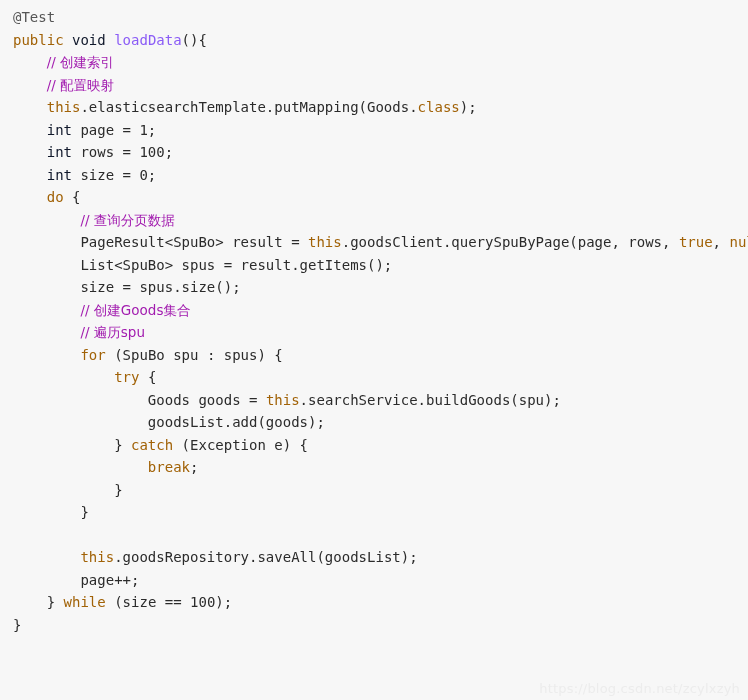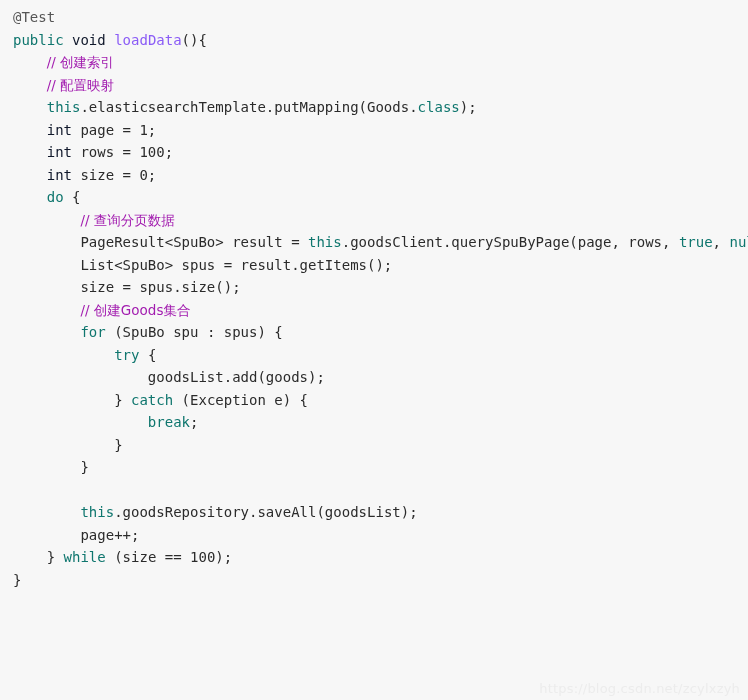--- a/index.html
+++ b/index.html
@@ -27,21 +27,21 @@
   .code-line {
     height: 22.5px;
     line-height: 22.5px;
     font-size: 14px;
     white-space: pre;
     color: #2b2b2b;
     letter-spacing: 0px;
   }
 
   
-  .tok-kw      { color: #0f766e; }
+  .tok-kw      { color: #a16207; }
   .tok-type    { color: #0f172a; }
   .tok-fn      { color: #8b5cf6; }
   .tok-cmt     { color: #a21caf; }
   .tok-anno    { color: #555555; }
   .tok-plain   { color: #2b2b2b; }
 
   .cjk {
     font-family: "DejaVu Sans", "Liberation Sans", sans-serif;
     font-size: 13.5px;
   }
@@ -68,22 +68,24 @@
     <div class="code-line"><span class="tok-plain">    </span><span class="tok-kw">this</span><span class="tok-plain">.elasticsearchTemplate.putMapping(Goods.</span><span class="tok-kw">class</span><span class="tok-plain">);</span></div>
     <div class="code-line"><span class="tok-plain">    </span><span class="tok-type">int</span><span class="tok-plain"> page = 1;</span></div>
     <div class="code-line"><span class="tok-plain">    </span><span class="tok-type">int</span><span class="tok-plain"> rows = 100;</span></div>
     <div class="code-line"><span class="tok-plain">    </span><span class="tok-type">int</span><span class="tok-plain"> size = 0;</span></div>
     <div class="code-line"><span class="tok-plain">    </span><span class="tok-kw">do</span><span class="tok-plain"> {</span></div>
     <div class="code-line"><span class="tok-plain">        </span><span class="tok-cmt cjk">// 查询分页数据</span></div>
     <div class="code-line"><span class="tok-plain">        PageResult&lt;SpuBo&gt; result = </span><span class="tok-kw">this</span><span class="tok-plain">.goodsClient.querySpuByPage(page, rows, </span><span class="tok-kw">true</span><span class="tok-plain">, </span><span class="tok-kw">null</span></div>
     <div class="code-line"><span class="tok-plain">        List&lt;SpuBo&gt; spus = result.getItems();</span></div>
     <div class="code-line"><span class="tok-plain">        size = spus.size();</span></div>
     <div class="code-line"><span class="tok-plain">        </span><span class="tok-cmt cjk">// 创建Goods集合</span></div>
+    <div class="code-line"><span class="tok-plain">        </span><span class="tok-cmt cjk">// 遍历spu</span></div>
     <div class="code-line"><span class="tok-plain">        </span><span class="tok-kw">for</span><span class="tok-plain"> (SpuBo spu : spus) {</span></div>
     <div class="code-line"><span class="tok-plain">            </span><span class="tok-kw">try</span><span class="tok-plain"> {</span></div>
+    <div class="code-line"><span class="tok-plain">                Goods goods = </span><span class="tok-kw">this</span><span class="tok-plain">.searchService.buildGoods(spu);</span></div>
     <div class="code-line"><span class="tok-plain">                goodsList.add(goods);</span></div>
     <div class="code-line"><span class="tok-plain">            } </span><span class="tok-kw">catch</span><span class="tok-plain"> (Exception e) {</span></div>
     <div class="code-line"><span class="tok-plain">                </span><span class="tok-kw">break</span><span class="tok-plain">;</span></div>
     <div class="code-line"><span class="tok-plain">            }</span></div>
     <div class="code-line"><span class="tok-plain">        }</span></div>
     <div class="code-line">&nbsp;</div>
     <div class="code-line"><span class="tok-plain">        </span><span class="tok-kw">this</span><span class="tok-plain">.goodsRepository.saveAll(goodsList);</span></div>
     <div class="code-line"><span class="tok-plain">        page++;</span></div>
     <div class="code-line"><span class="tok-plain">    } </span><span class="tok-kw">while</span><span class="tok-plain"> (size == 100);</span></div>
     <div class="code-line"><span class="tok-plain">}</span></div>

